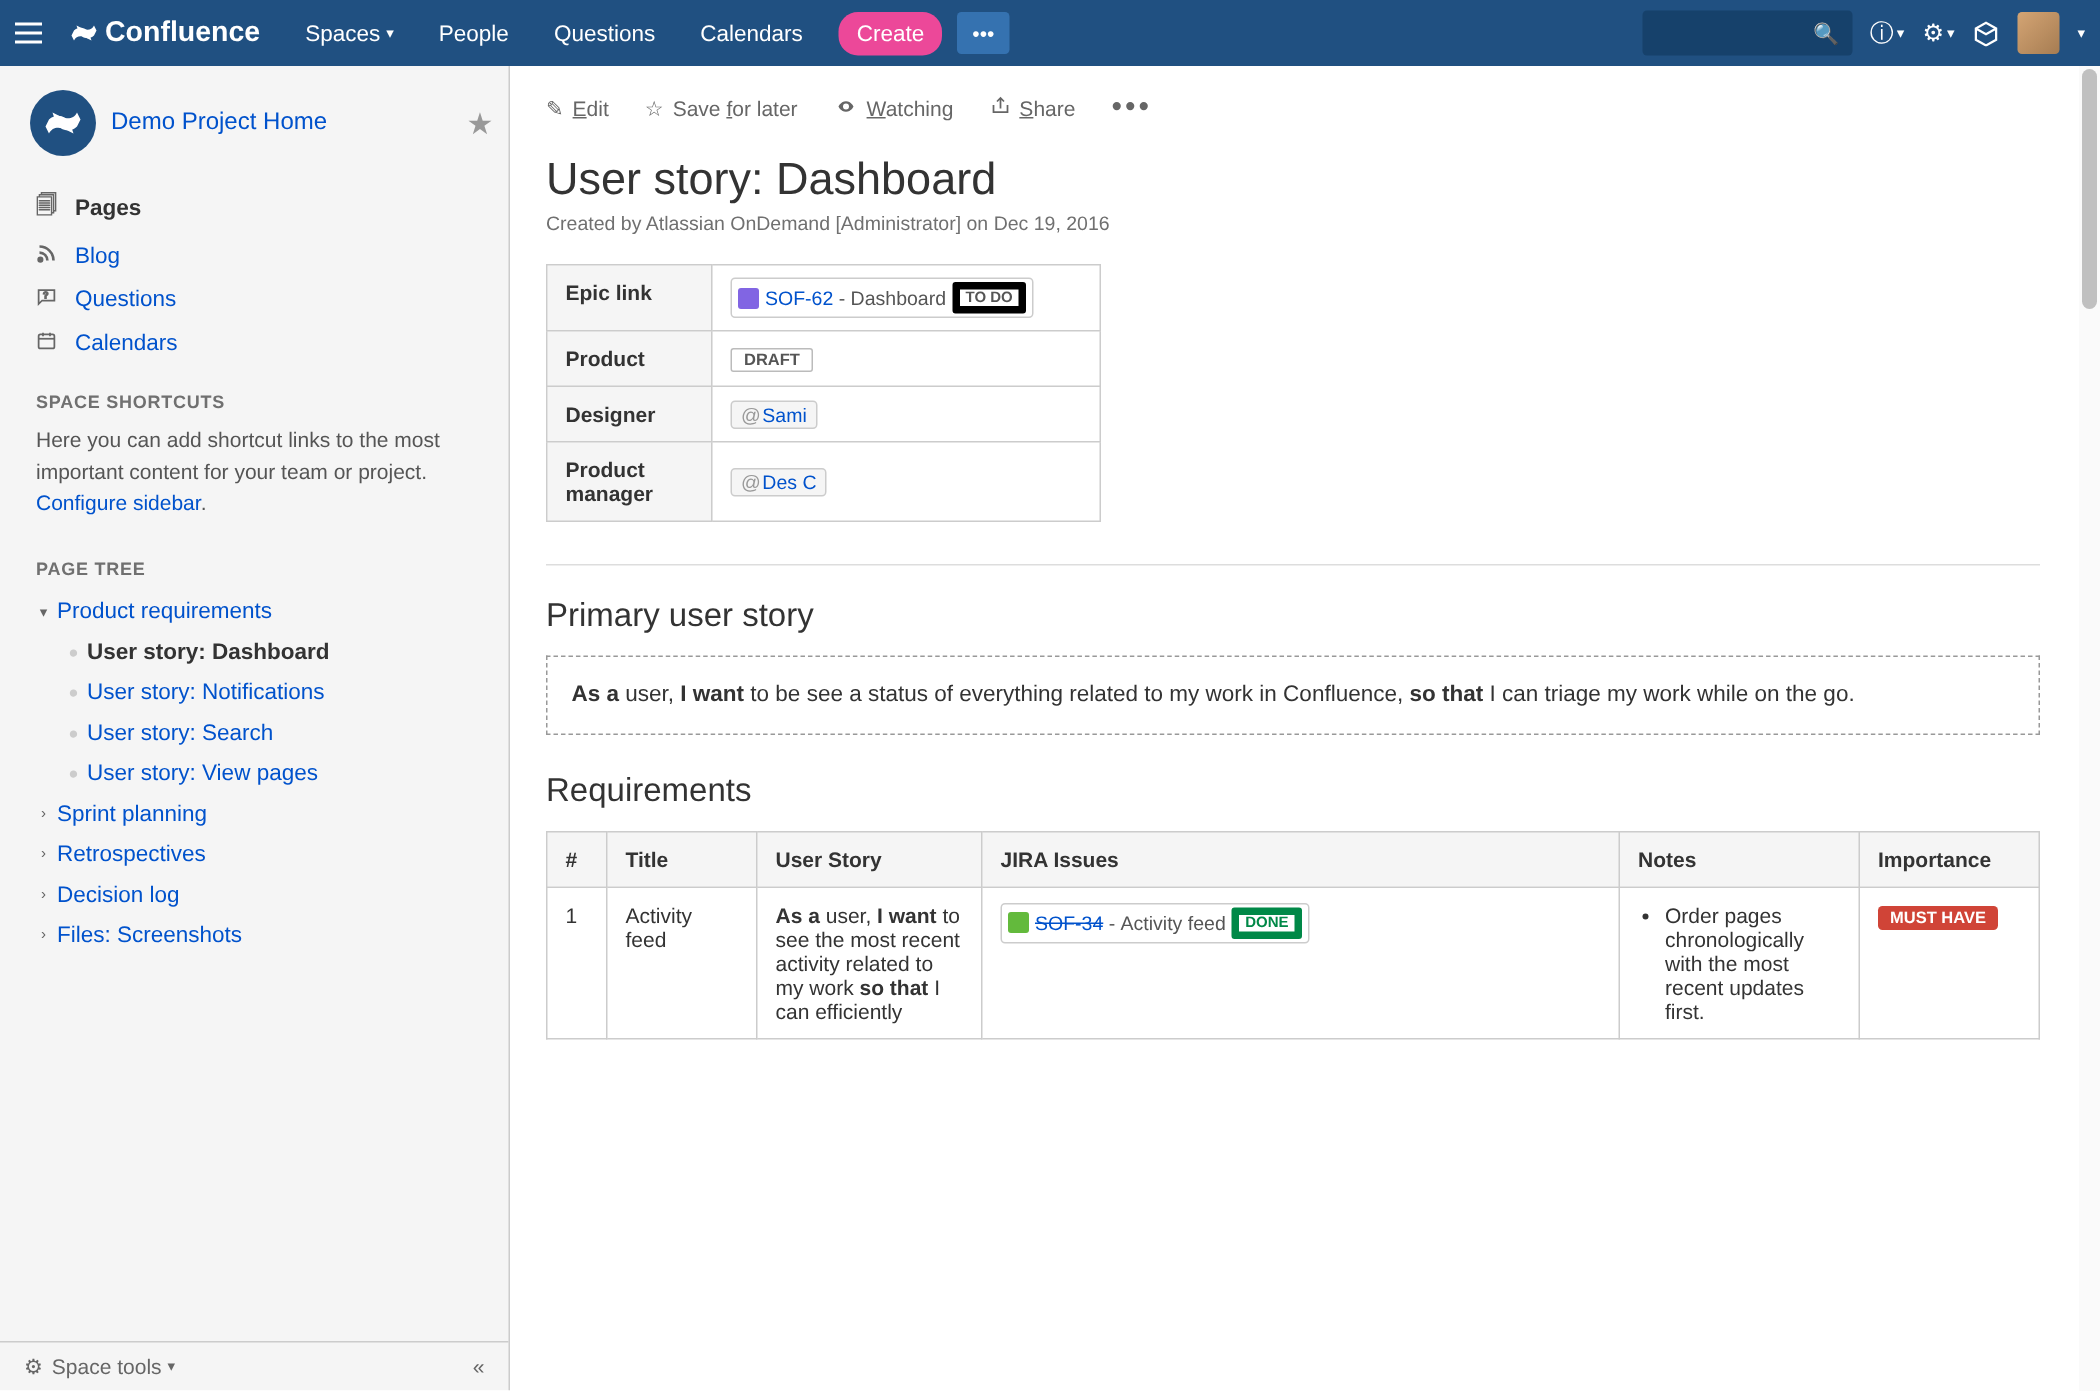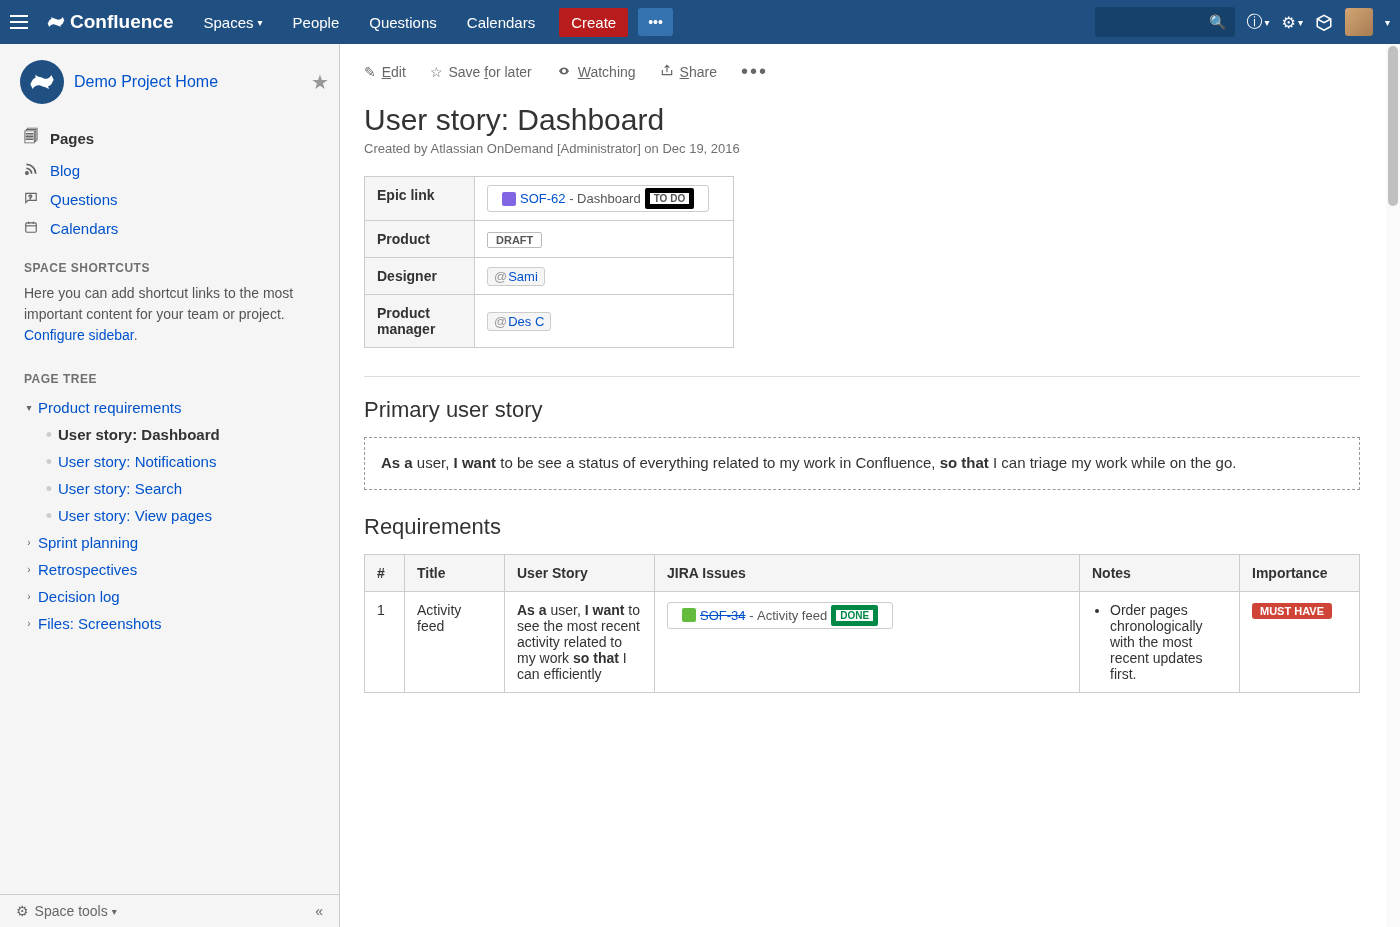--- a/index.html
+++ b/index.html
@@ -8,21 +8,21 @@
 
 
 .header { background: #205081; color: #fff; height: 44px; display: flex; align-items: center; padding: 0 10px; }
 .header-left { display: flex; align-items: center; gap: 6px; }
 .menu-icon { width: 24px; height: 24px; display: flex; flex-direction: column; justify-content: center; gap: 4px; cursor: pointer; margin-right: 6px; }
 .menu-icon span { height: 2px; background: #fff; width: 18px; }
 .logo { font-size: 19px; font-weight: 600; color: #fff; display: flex; align-items: center; margin-right: 12px; }
 .logo svg { margin-right: 4px; }
 .nav-item { color: #fff; padding: 0 12px; font-size: 15px; cursor: pointer; display: flex; align-items: center; height: 55px; }
 .nav-item .caret { margin-left: 4px; font-size: 10px; }
-.create-btn { background: #b91c1c; color: #fff; border: none; padding: 6px 12px; font-size: 15px; cursor: pointer; margin-left: 6px; border-radius: 2px; }
+.create-btn { background: #ec4899; color: #fff; border: none; padding: 6px 12px; font-size: 15px; cursor: pointer; margin-left: 6px; border-radius: 13px; }
 .header-ellipsis { background: #3572b0; padding: 6px 10px; margin-left: 4px; border-radius: 3px; cursor: pointer; color: #fff; }
 .header-right { margin-left: auto; display: flex; align-items: center; gap: 12px; }
 .search-box { background: #16416b; border: none; width: 140px; height: 30px; border-radius: 3px; padding: 0 30px 0 8px; color: #fff; position: relative; }
 .search-wrap { position: relative; }
 .search-wrap .sicon { position: absolute; right: 8px; top: 7px; color: #7a97b5; }
 .header-icon { color: #fff; cursor: pointer; display: flex; align-items: center; font-size: 16px; }
 .avatar { width: 28px; height: 28px; border-radius: 3px; background: linear-gradient(135deg, #d4a574, #a67c52); }
 
 
 .layout { display: flex; height: calc(100vh - 44px); }
@@ -66,21 +66,21 @@
 .page-actions .act .u { text-decoration: underline; }
 .page-actions .ellip { font-size: 20px; cursor: pointer; letter-spacing: 2px; }
 
 .page-title { font-size: 30px; font-weight: 400; margin-top: 20px; color: #333; }
 .page-meta { color: #707070; font-size: 13px; margin-top: 4px; margin-bottom: 20px; }
 
 
 .prop-table { border-collapse: collapse; border: 1px solid #ccc; width: 370px; }
 .prop-table th { background: #f5f5f5; text-align: left; padding: 10px 12px; border: 1px solid #ccc; font-weight: 600; font-size: 14px; width: 110px; vertical-align: top; }
 .prop-table td { padding: 8px 12px; border: 1px solid #ccc; }
-.jira-badge { display: inline-flex; align-items: center; border: 1px solid #ccc; padding: 2px 14px; border-radius: 3px; background: #fff; font-size: 13px; }
+.jira-badge { display: inline-flex; align-items: center; border: 1px solid #ccc; padding: 2px 4px; border-radius: 3px; background: #fff; font-size: 13px; }
 .jicon { width: 14px; height: 14px; border-radius: 2px; margin-right: 4px; display: inline-block; }
 .jicon.epic { background: #8165e3; }
 .jicon.story { background: #63ba3c; }
 .jira-badge .key { color: #0052cc; }
 .jira-badge .status { border: 5px solid #000000; padding: 0 4px; font-size: 10px; font-weight: 700; margin-left: 4px; color: #555; border-radius: 2px; }
 .jira-badge .status.done { color: #008847; border-color: #008847; }
 .lozenge { border: 1px solid #bbb; padding: 1px 8px; font-size: 11px; font-weight: 700; color: #555; border-radius: 2px; display: inline-block; }
 .mention { border: 1px solid #ccc; background: #f5f5f5; padding: 1px 6px; border-radius: 3px; font-size: 13px; color: #0052cc; display: inline-block; }
 .mention .at { color: #999; margin-right: 1px; }
 

